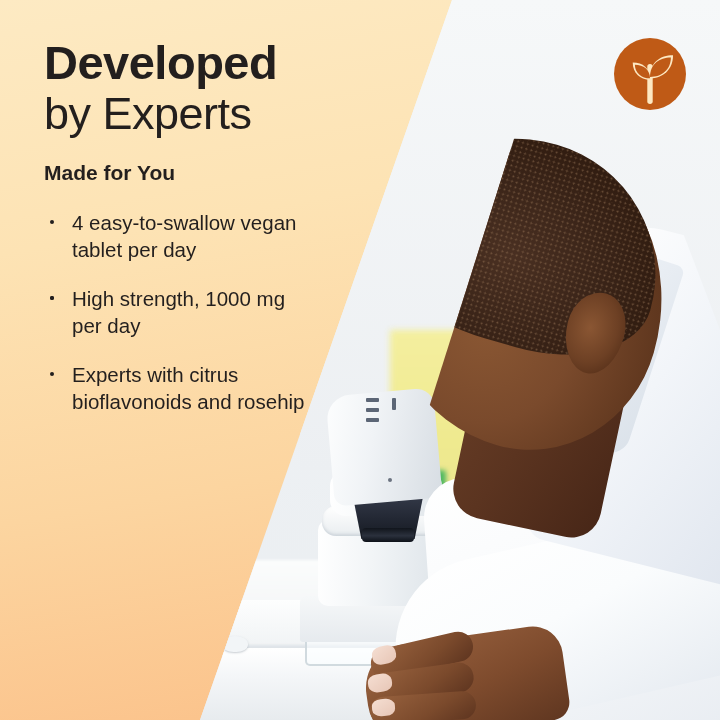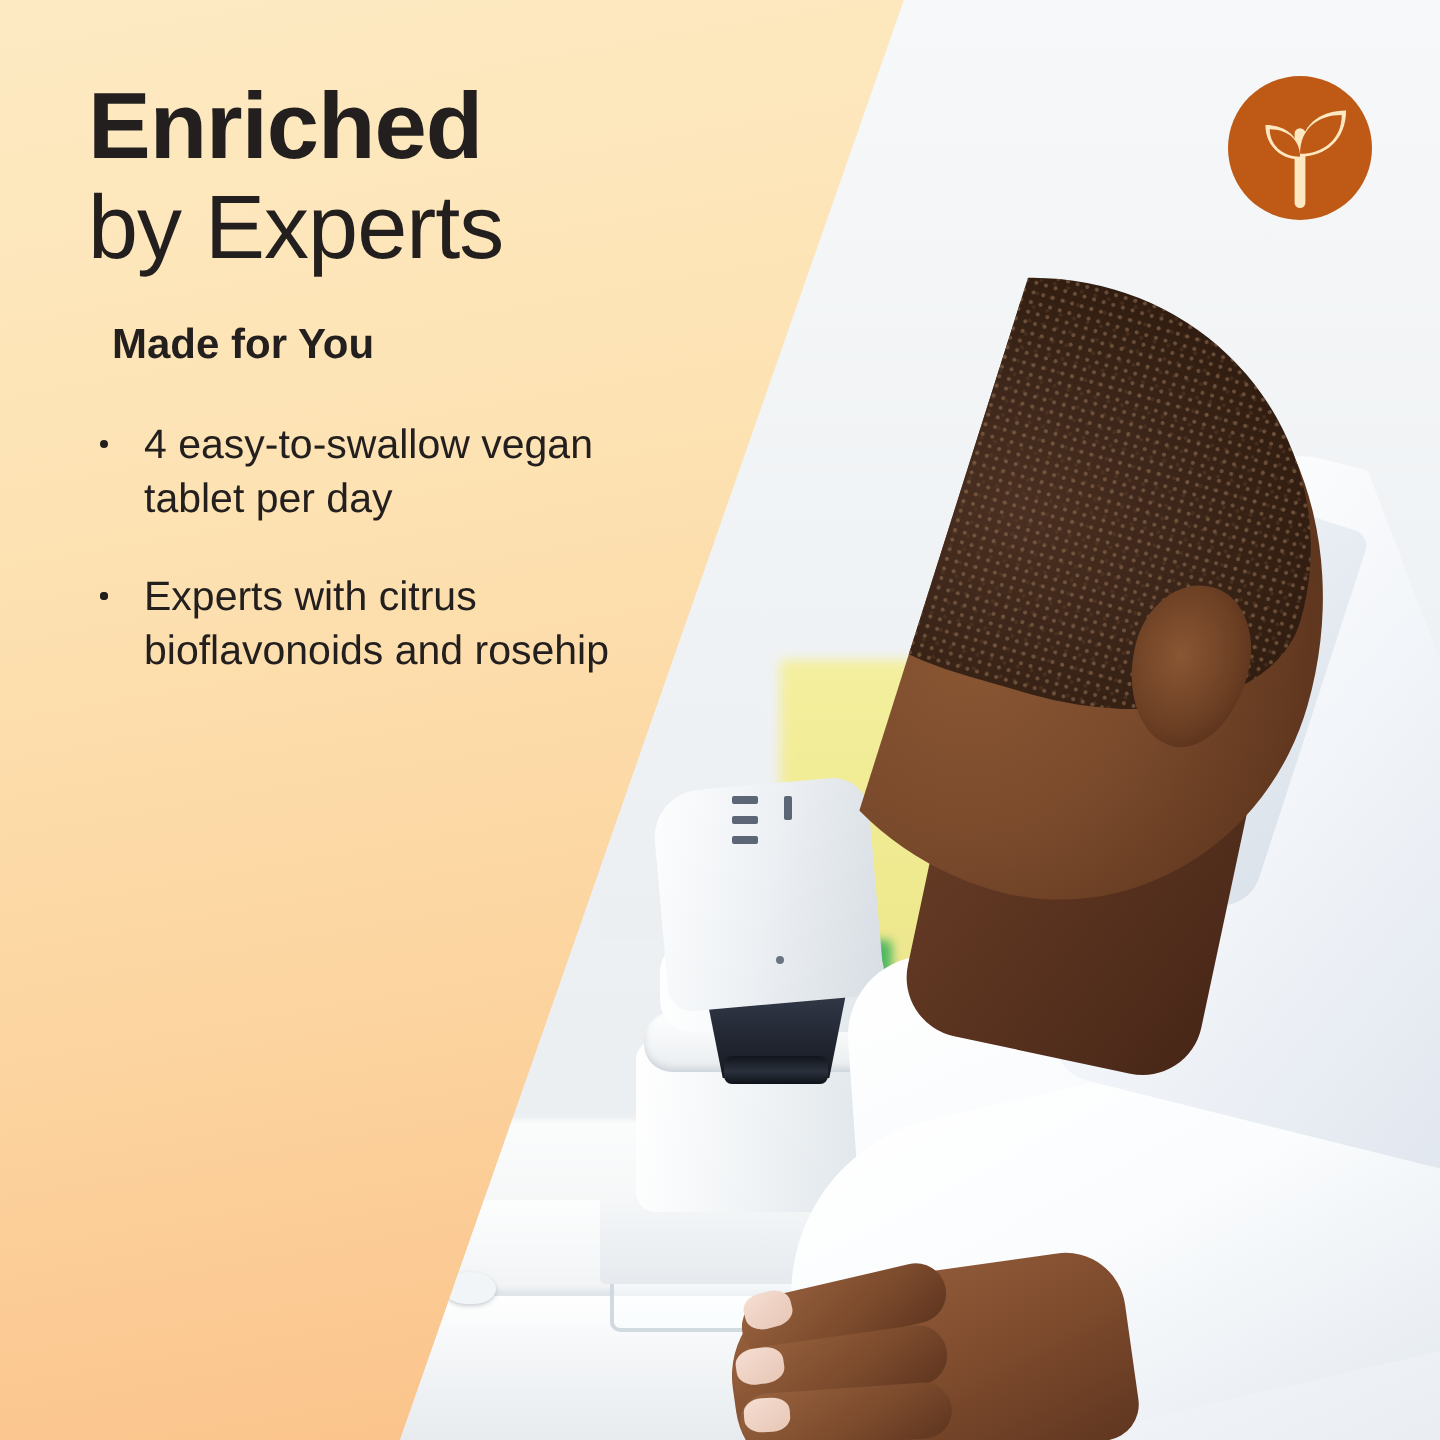--- a/index.html
+++ b/index.html
@@ -413,21 +413,21 @@
     font-weight: 700;
     line-height: 1.06;
   }
   .title-line2 {
     display: block;
     font-size: 45px;
     font-weight: 400;
     line-height: 1.14;
   }
   .subtitle {
-    margin: 22px 0 0 12px;
+    margin: 22px 0 0 0;
     font-size: 21px;
     font-weight: 700;
     color: #231f1e;
   }
   ul.features {
     list-style: none;
     margin: 24px 0 0 0;
     padding: 0;
   }
   ul.features li {
@@ -530,34 +530,38 @@
       <div class="lips-low"></div>
       <div class="chin-shade"></div>
       <div class="person ear"></div>
       <div class="ear-inner"></div>
       <div class="earring"></div>
     </div>
   </div>
 
   <div class="content">
     <h1 class="title">
-      <span class="title-line1">Enriched</span>
+      <span class="title-line1">Developed</span>
       <span class="title-line2">by Experts</span>
     </h1>
     <p class="subtitle">Made for You</p>
     <ul class="features">
       <li>
         <span class="dot"></span>
         <span>4 easy-to-swallow vegan tablet per day</span>
       </li>
       <li>
         <span class="dot"></span>
       </li>
       <li>
         <span class="dot"></span>
+        <span>High strength, 1000 mg per day</span>
+      </li>
+      <li>
+        <span class="dot"></span>
         <span>Experts with citrus bioflavonoids and rosehip</span>
       </li>
     </ul>
   </div>
 
   <div class="logo">
     <svg viewBox="0 0 100 100" width="72" height="72">
       <circle cx="50" cy="50" r="50" fill="#bf5a16"></circle>
       <g fill="none" stroke="#fde8c2" stroke-width="7.5" stroke-linecap="round">
         <path d="M50 88 L50 40"></path>

